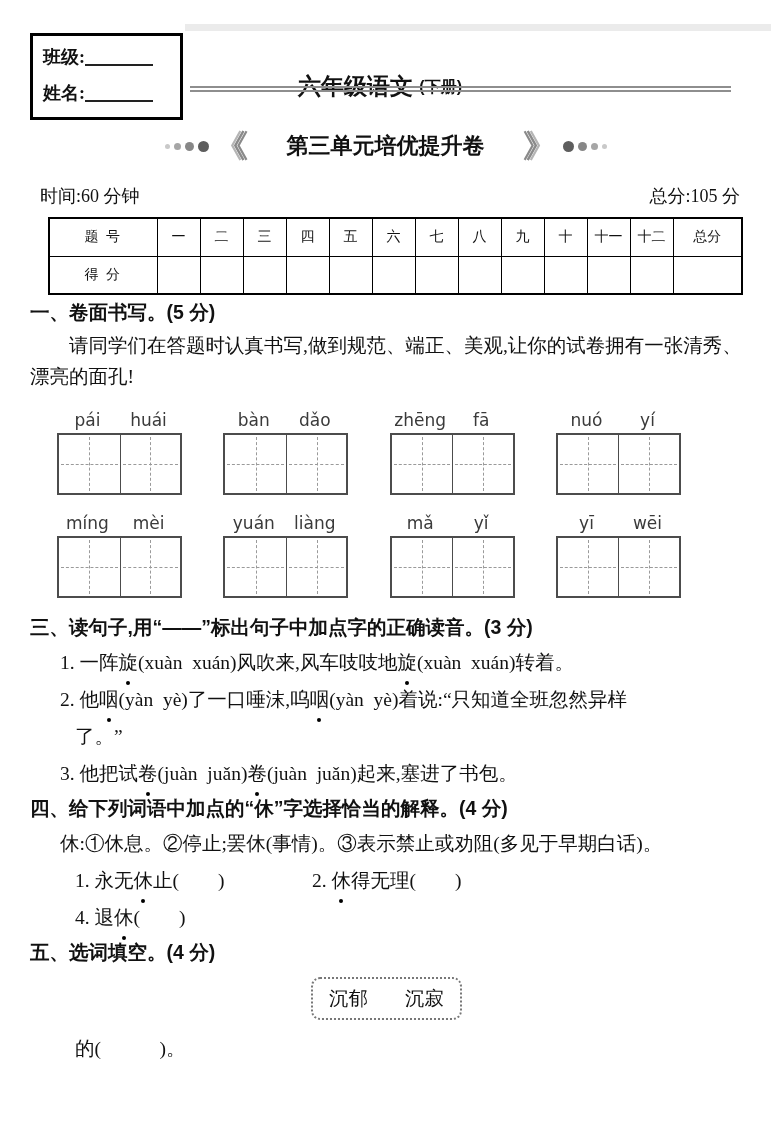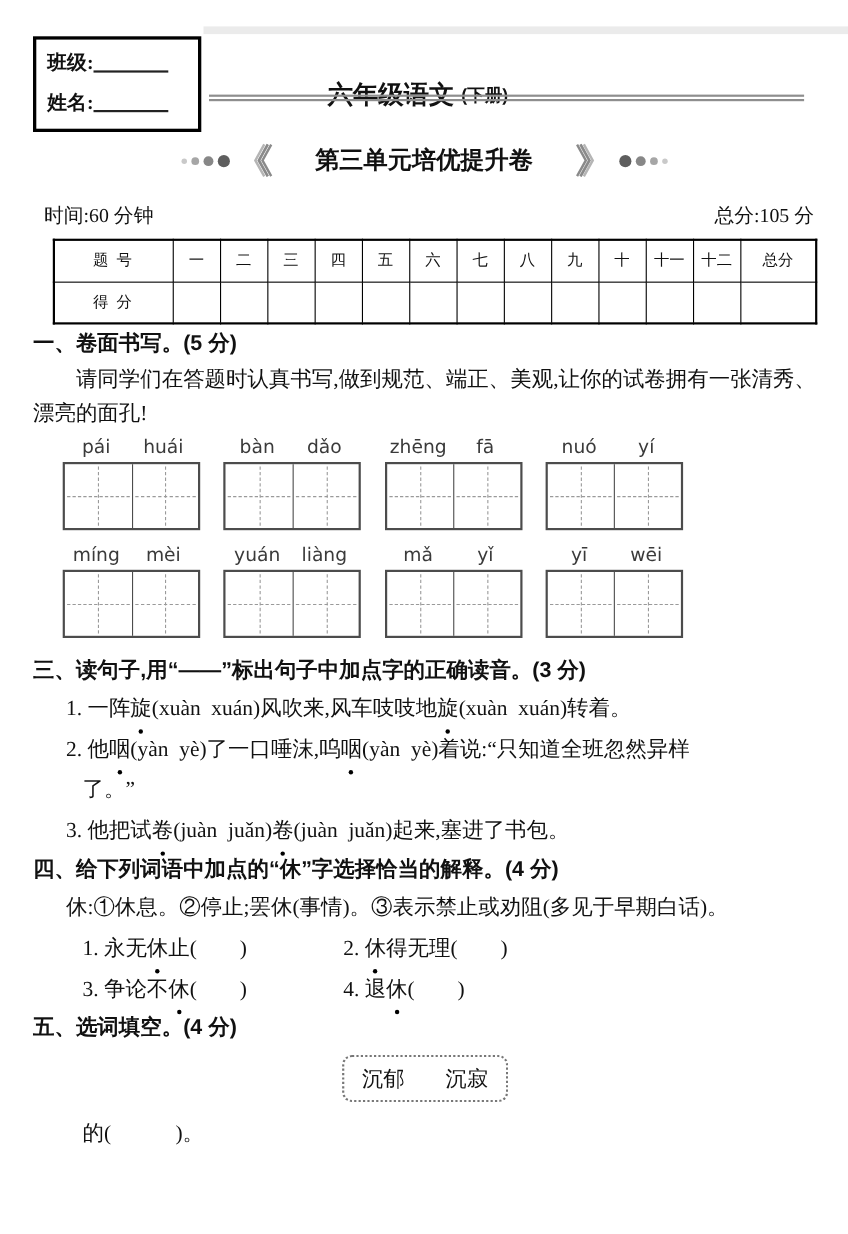--- a/index.html
+++ b/index.html
@@ -45,21 +45,21 @@
   .score-table td.mid { width: 43px; }
   .score-table td.lastc { width: 69px; }
 
   
   .content { position: absolute; top: 296px; left: 30px; right: 28px; }
   .h { font-family: "Liberation Sans", sans-serif; font-weight: bold; font-size: 19.5px;
        line-height: 33px; white-space: pre-wrap; }
   .para { font-size: 19.5px; line-height: 31px; text-indent: 2em; margin: 1px 0 5px; white-space: pre-wrap; }
 
   
-  .pin-row { display: flex; justify-content: space-between; width: 564px; margin: 5px 0 13px 27px; align-items: center; }
+  .pin-row { display: flex; justify-content: space-between; width: 624px; margin: 18px 0 13px 27px; align-items: center; }
   .plabels { display: flex; font-family: "DejaVu Sans", sans-serif; font-size: 17px;
              color: #3a3a3a; margin-bottom: 3px; }
   .plabels span { width: 61px; text-align: center; white-space: nowrap; }
   .pbox { display: flex; border: 2px solid #4c4c4c; width: 125px; }
   .pcell { width: 60.5px; height: 58px; position: relative; }
   .pcell + .pcell { border-left: 1.6px solid #4c4c4c; }
   .pcell::before { content: ""; position: absolute; left: 2px; right: 2px; top: 50%;
                    border-top: 1.3px dashed #9a9a9a; }
   .pcell::after  { content: ""; position: absolute; top: 2px; bottom: 2px; left: 50%;
                    border-left: 1.3px dashed #9a9a9a; }
@@ -247,21 +247,20 @@
     <div class="sent"><span>1. 一阵</span><span class="du">旋</span><span>(xuàn  xuán)风吹来,风车吱吱地</span><span class="du">旋</span><span>(xuàn  xuán)转着。</span></div>
     <div class="sent"><span>2. 他</span><span class="du">咽</span><span>(yàn  yè)了一口唾沫,呜</span><span class="du">咽</span><span>(yàn  yè)着说:“只知道全班忽然异样</span></div>
     <div class="sent wrap2">了。”</div>
     <div class="sent"><span>3. 他把试</span><span class="du">卷</span><span>(juàn  juǎn)</span><span class="du">卷</span><span>(juàn  juǎn)起来,塞进了书包。</span></div>
 
     <div class="h">四、给下列词语中加点的“休”字选择恰当的解释。(4 分)</div>
     <div class="sent">休:①休息。②停止;罢休(事情)。③表示禁止或劝阻(多见于早期白话)。</div>
     <div class="s4grid">
       <div><span>1. 永无</span><span class="du">休</span><span>止(　　)</span></div>
       <div><span>2. </span><span class="du">休</span><span>得无理(　　)</span></div>
-      <div><span>3. 争论不</span><span class="du">休</span><span>(　　)</span></div>
       <div><span>4. 退</span><span class="du">休</span><span>(　　)</span></div>
     </div>
 
     <div class="h">五、选词填空。(4 分)</div>
     <div class="wordbox-wrap">
       <div class="wordbox">
         <span>沉郁</span>
         <span>沉寂</span>
       </div>
     </div>

